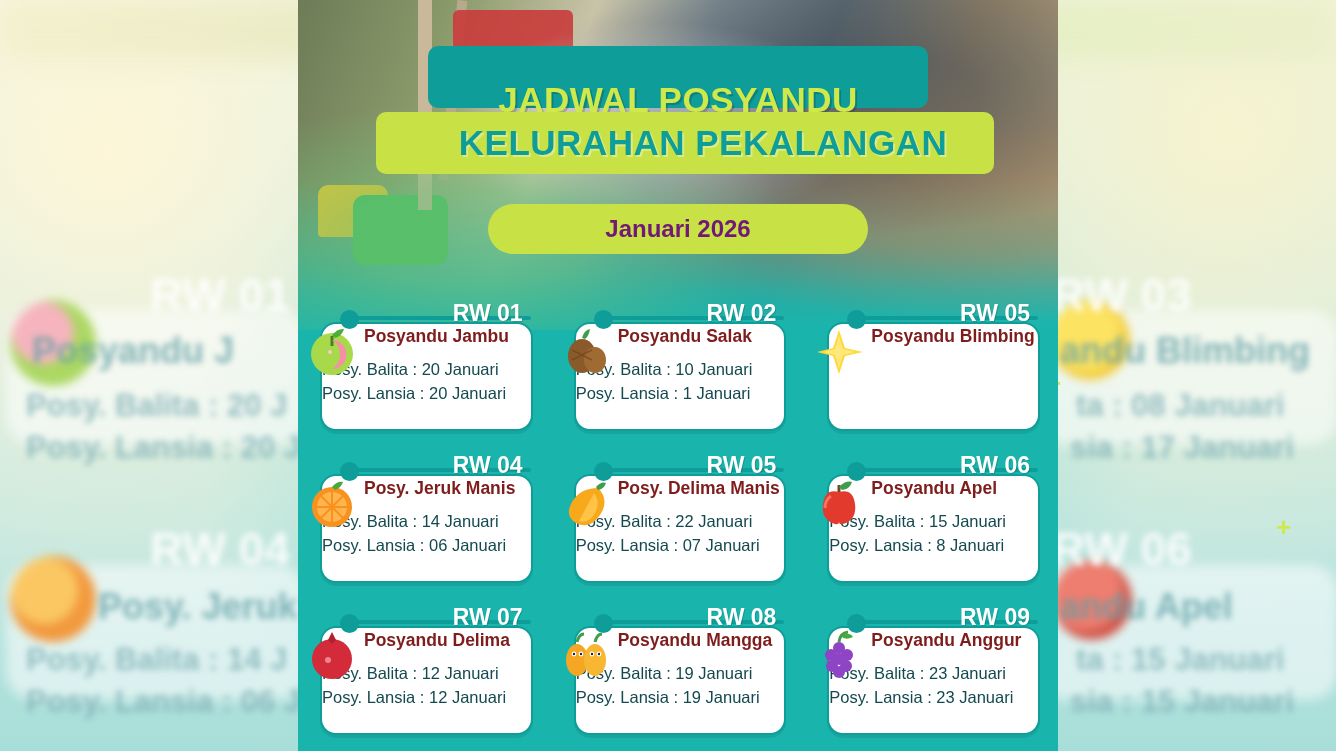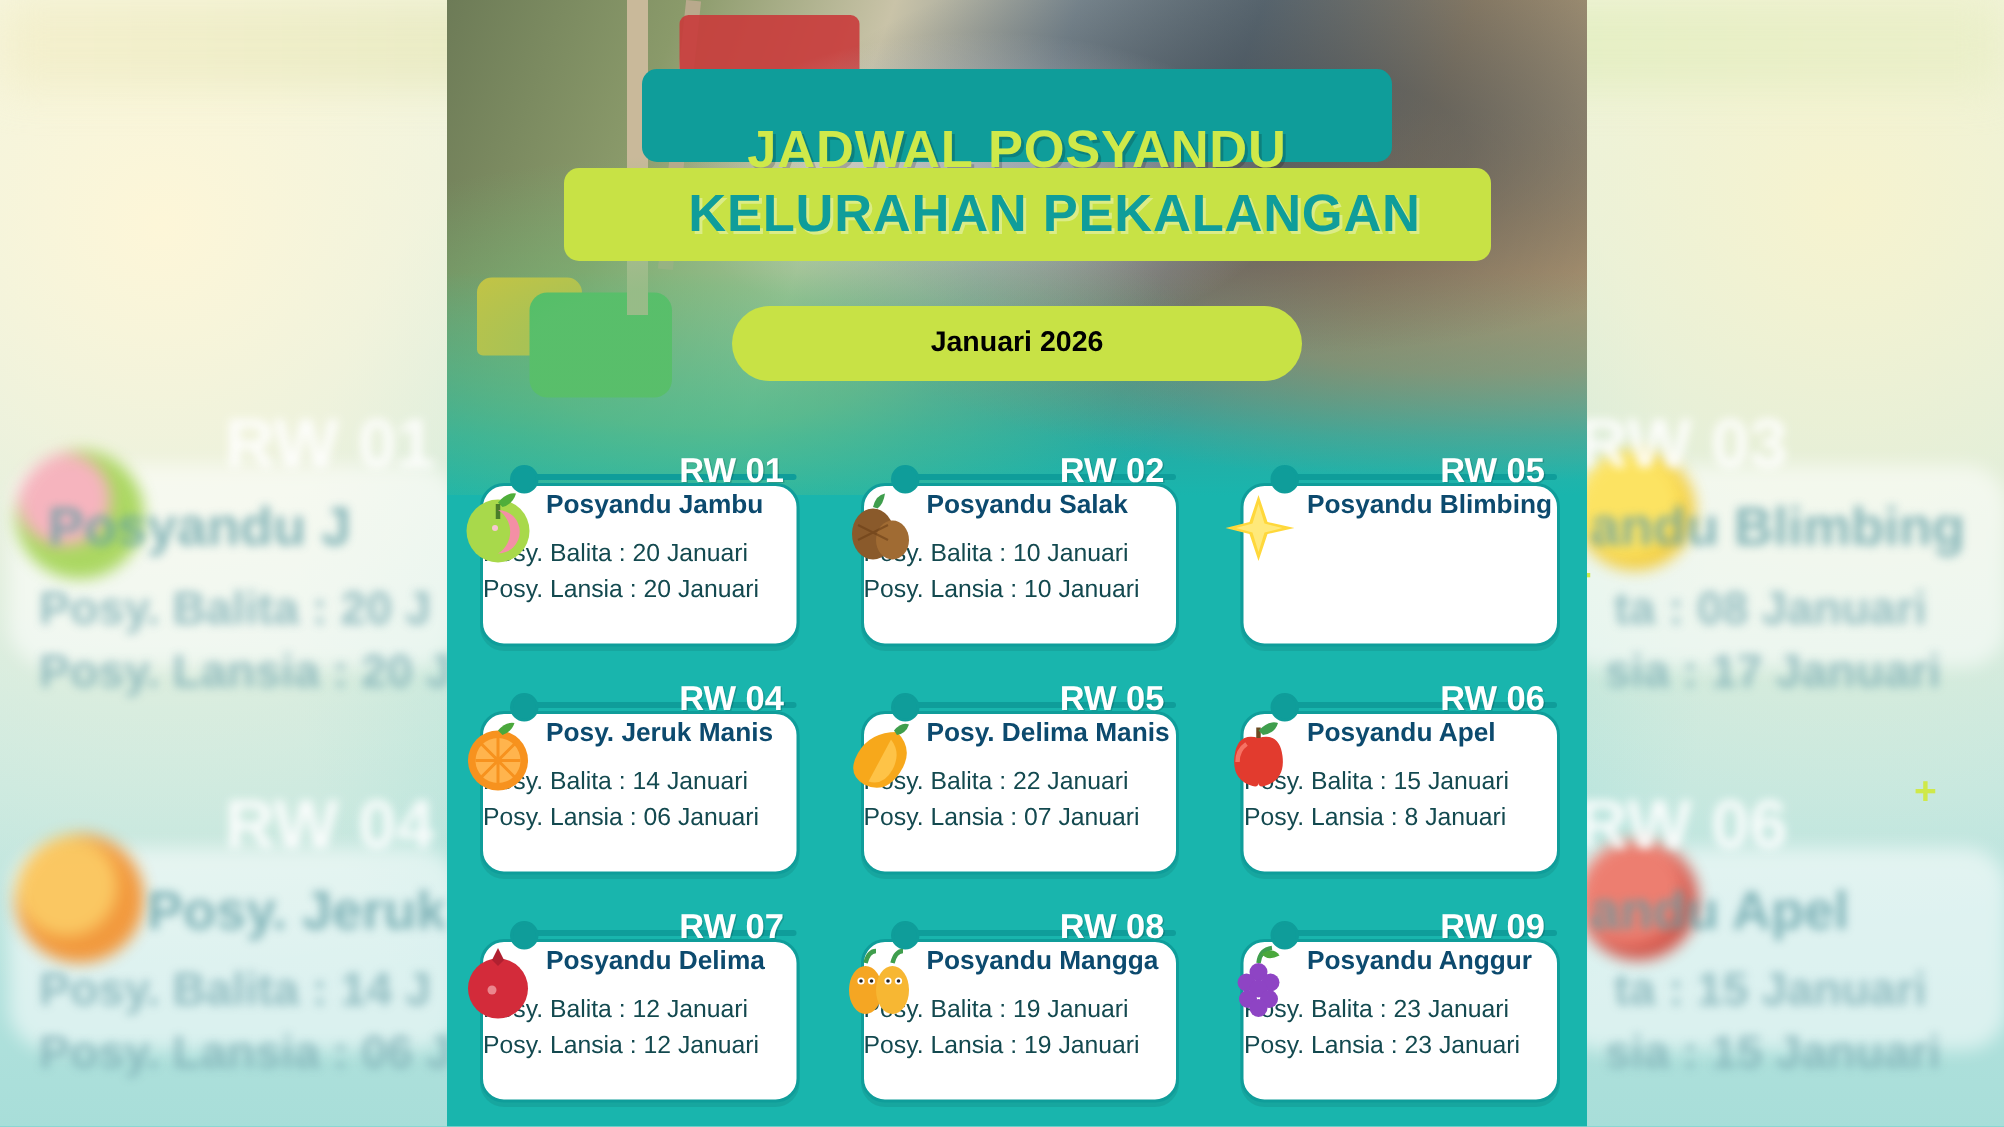--- a/index.html
+++ b/index.html
@@ -89,21 +89,21 @@
     font-size:35px;font-weight:800;letter-spacing:.5px;color:#0f9d9a;
     text-shadow:2px 2px 0 rgba(255,255,255,.35);
     margin-left:36px;
   }
   .month-pill{
     position:absolute;left:190px;top:204px;width:380px;height:50px;
     background:#c8e245;border-radius:26px;
     display:flex;align-items:center;justify-content:center;
   }
   .month-pill .t{
-    font-size:19px;font-weight:800;color:#000000;
+    font-size:24px;font-weight:800;color:#701a75;
   }
 
   
   .grid{
     position:absolute;left:8px;top:300px;width:744px;
     display:grid;grid-template-columns:repeat(3,1fr);
     row-gap:12px;column-gap:6px;gap:17px;
   }
   .cell{position:relative;height:135px;}
   .card{
@@ -125,21 +125,21 @@
   .rw-label{
     position:absolute;right:8px;top:-4px;
     font-size:23px;font-weight:800;color:#ffffff;
     text-shadow:1px 1px 0 rgba(0,0,0,.15);
   }
   .fruit{
     position:absolute;left:-2px;top:22px;width:56px;height:56px;z-index:5;
   }
   .pos-name{
     position:absolute;left:58px;top:26px;right:8px;
-    font-size:17.5px;font-weight:800;color:#0c4a6e;
+    font-size:17.5px;font-weight:800;color:#7f1d1d;
   }
   .lines{
     position:absolute;left:16px;top:58px;right:10px;
   }
   .lines div{
     font-size:16.5px;color:#13494f;line-height:1.45;white-space:nowrap;
   }
   .plus{
     position:absolute;color:#cfe94a;font-size:26px;font-weight:700;
   }
@@ -239,21 +239,21 @@
         <svg viewBox="0 0 56 56" width="56" height="56">
             <ellipse cx="24" cy="34" rx="14" ry="17" fill="#8a5a2b"></ellipse>
             <ellipse cx="37" cy="38" rx="11" ry="13" fill="#a06b33"></ellipse>
             <path d="M24 16 q2 -8 8 -9 q-1 7 -5 10z" fill="#3f9e4d"></path>
             <path d="M14 28 l20 10 M14 38 l20 -10" stroke="#6b3f17" stroke-width="1.5" opacity=".6"></path>
           </svg>
       </div>
       <div class="pos-name">Posyandu Salak</div>
       <div class="lines">
         <div>Posy. Balita  : 10 Januari</div>
-        <div>Posy. Lansia : 10 Januari</div>
+        <div>Posy. Lansia : 1 Januari</div>
       </div>
     </div>
 
     <div class="cell">
       <div class="card"></div>
       <div class="rw-bar">
         <div class="rw-line"></div>
         <div class="rw-dot"></div>
         <div class="rw-label">RW 05</div>
       </div>

